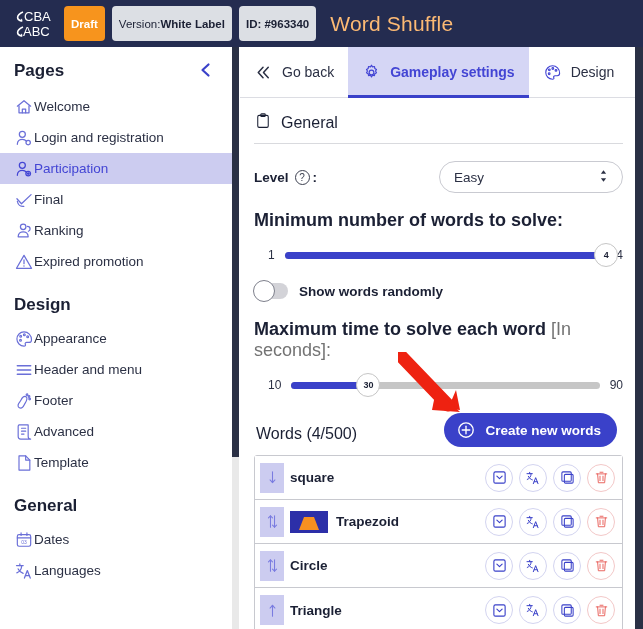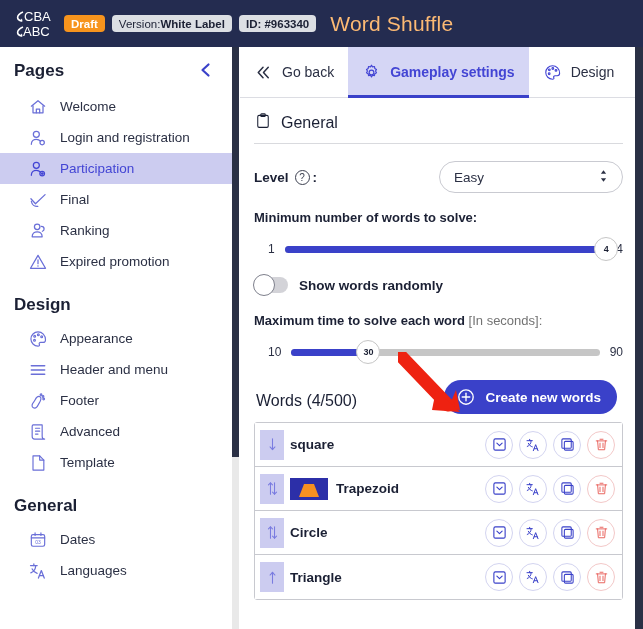--- a/index.html
+++ b/index.html
@@ -12,21 +12,21 @@
   .app { position: relative; width: 643px; height: 629px; }
 
   
   .topbar {
     position: absolute; left: 0; top: 0; width: 643px; height: 47px;
     background: #242c50; display: flex; align-items: center; padding-left: 12px;
   }
   .logo { width: 44px; height: 36px; flex: 0 0 auto; }
   .badge {
     display: inline-flex; align-items: center; justify-content: center;
-    height: 17px; border-radius: 4px; padding: 0 7px;
+    height: 35px; border-radius: 4px; padding: 0 7px;
     font-size: 11.5px; font-weight: bold; white-space: nowrap;
   }
   .badge-draft { background: #f7941d; color: #ffffff; margin-left: 8px; }
   .badge-grey { background: #dcdfe4; color: #1b2034; margin-left: 7px; font-weight: normal; }
   .badge-grey b { font-weight: bold; }
   .app-title {
     color: #fdba74; font-size: 21px; margin-left: 14px; letter-spacing: .2px;
   }
 
   
@@ -38,22 +38,22 @@
     display: flex; align-items: center; justify-content: space-between;
     padding: 14px 18px 10px 14px;
   }
   .sb-head h2 { font-size: 17px; color: #1b2034; font-weight: bold; }
   .chev-left { color: #3a41c9; font-size: 20px; font-weight: bold; line-height: 1; cursor: pointer; }
   .sb-section-title {
     font-size: 17px; color: #1b2034; font-weight: bold;
     padding: 18px 14px 8px 14px;
   }
   .sb-item {
-    display: flex; align-items: center; gap: 12px;
-    height: 31px; padding: 0 28px; cursor: pointer;
+    display: flex; align-items: center; 
+    height: 31px; padding: 0 14px; cursor: pointer;
   }
   .sb-item .lbl { font-size: 13.5px; color: #2b3044; }
   .sb-item.active { background: #ccccf0; }
   .sb-item.active .lbl { color: #4345d4; }
   .sb-ico { width: 20px; height: 20px; flex: 0 0 20px; color: #6a6fd8; }
   .sb-item.active .sb-ico { color: #4345d4; }
   .sb-ico svg { display: block; width: 20px; height: 20px; }
   .sb-scroll {
     position: absolute; left: 232px; top: 47px; width: 7px; height: 410px;
     background: #2a3045;
@@ -97,21 +97,21 @@
     font-size: 10px; color: #3c4050; margin: 0 3px 0 6px; cursor: pointer;
   }
   .select {
     margin-left: auto; width: 184px; height: 32px; border: 1px solid #c9cad1;
     border-radius: 16px; display: flex; align-items: center;
     padding: 12px 14px; font-size: 13.5px; color: #2b3044; cursor: pointer;
     background: #fff;
   }
   .select .sp { margin-left: auto; font-size: 9px; line-height: 1; color: #2b3044; text-align: center; }
 
-  .field-label { font-size: 13px; font-weight: bold; color: #1b2034; margin-bottom: 13px; }
+  .field-label { font-size: 18px; font-weight: bold; color: #1b2034; margin-bottom: 13px; }
   .field-label .norm { font-weight: normal; color: #737373; }
 
   .slider-row { display: flex; align-items: center; gap: 10px; margin-bottom: 17px; padding-left: 14px; }
   .s-end { font-size: 12px; color: #2b3044; }
   .s-wrap { position: relative; flex: 1; height: 22px; display: flex; align-items: center; }
   .s-track { position: absolute; left: 0; right: 0; height: 7px; border-radius: 4px; background: #c6c6c6; }
   .s-fill { position: absolute; left: 0; height: 7px; border-radius: 4px; background: #3a41c9; }
   .s-knob {
     position: absolute; width: 24px; height: 24px; border-radius: 50%;
     background: #fff; border: 1px solid #c6c6c6; transform: translateX(-12px);

